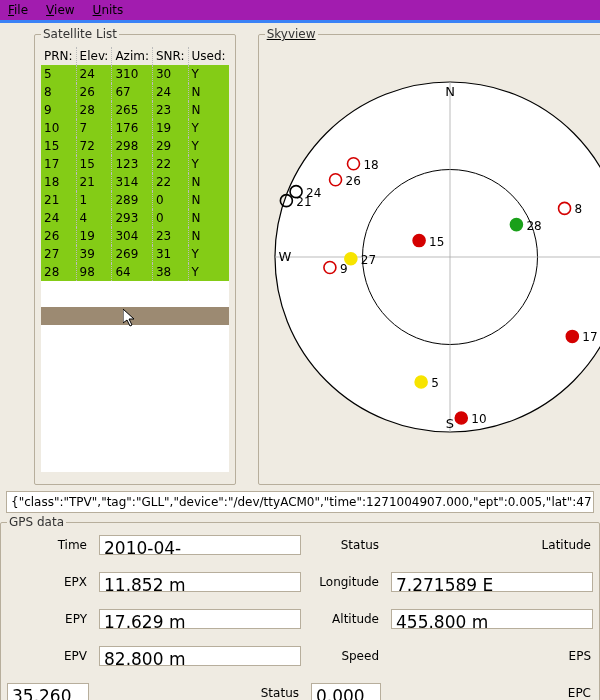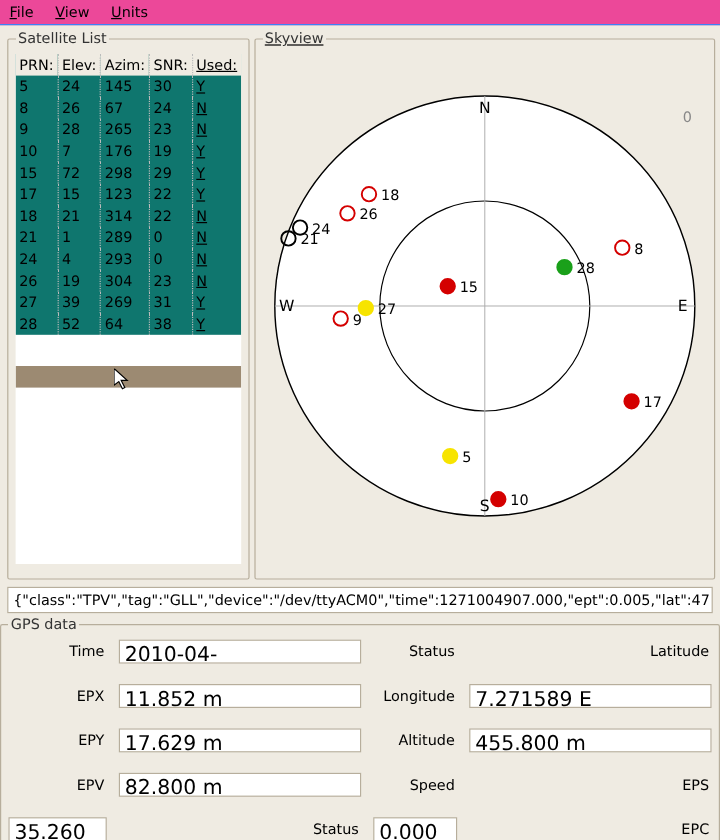--- a/index.html
+++ b/index.html
@@ -10,60 +10,61 @@
     background: #efebe2;
     color: #000;
     width: 600px;
     height: 700px;
     overflow: hidden;
   }
   .menubar {
     display: flex;
     gap: 18px;
     padding: 3px 8px;
-    background: #ec4899;
-    border-bottom: 1px solid #3b82f6;
+    background: #a21caf;
+    border-bottom: 3px solid #3b82f6;
     text-align: right;
   }
   .menu-item { cursor: pointer; }
   .menu-item .ul { text-decoration: underline; }
   .main {
     display: flex;
     padding: 4px 6px 2px 6px;
-    gap: 4px;
+    gap: 22px;
+    margin-left: 28px;
   }
   fieldset.frame {
     border: 1px solid #b7ae9c;
     border-radius: 2px;
     margin: 0;
     padding: 6px 6px;
     background: #efebe2;
     position: relative;
   }
   fieldset.frame > legend {
     padding: 0 2px;
     font-size: 12px;
     color: #333;
   }
   .sat-frame { width: 188px; height: 458px; }
   .sky-frame { flex: 1; height: 458px; text-decoration: underline; }
   table.sat {
     width: 100%;
     border-collapse: collapse;
-    background: #0f766e;
+    background: #84cc16;
     font-size: 12px;
   }
   table.sat th, table.sat td {
     text-align: left;
     padding: 2px 3px;
     border-right: 1px dotted #bbb;
     font-weight: normal;
   }
   table.sat th { background: #efebe2; }
-  table.sat th:last-child, table.sat td:last-child { border-right: none; text-decoration: underline; }
+  table.sat th:last-child, table.sat td:last-child { border-right: none; }
   .sat-area {
     background: #fff;
     height: 425px;
     overflow: hidden;
     position: relative;
   }
   .sel-row {
     position: absolute;
     left: 0; right: 0;
     height: 18px;
@@ -121,21 +122,21 @@
               <th>Elev:</th>
               <th>Azim:</th>
               <th>SNR:</th>
               <th>Used:</th>
             </tr>
           </thead>
         <tbody id="sat-body">
             <tr>
               <td>5</td>
               <td>24</td>
-              <td>145</td>
+              <td>310</td>
               <td>30</td>
               <td>Y</td>
             </tr>
             <tr>
               <td>8</td>
               <td>26</td>
               <td>67</td>
               <td>24</td>
               <td>N</td>
             </tr>
@@ -197,21 +198,21 @@
             </tr>
             <tr>
               <td>27</td>
               <td>39</td>
               <td>269</td>
               <td>31</td>
               <td>Y</td>
             </tr>
             <tr>
               <td>28</td>
-              <td>52</td>
+              <td>98</td>
               <td>64</td>
               <td>38</td>
               <td>Y</td>
             </tr>
           </tbody>
       </table>
       <div class="sel-row" id="sel-row" style="top: 260px;"></div>
       <div class="cursor" id="cursor" style="left: 82px; top: 262px;">
         <svg width="16" height="20">
             <path d="M0,0 L0,14 L4,11 L7,17 L9,16 L6,10 L11,10 Z" fill="#fff" stroke="#000" stroke-width="1"></path>

